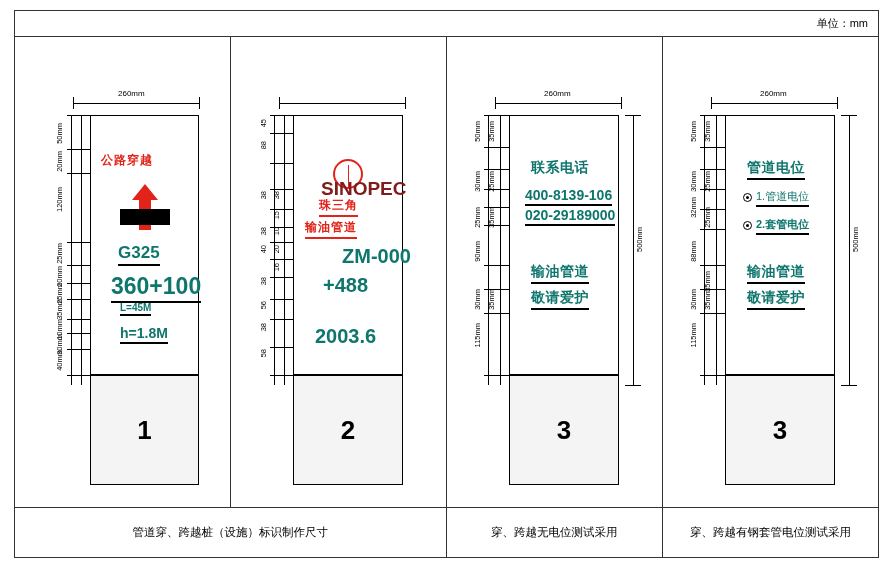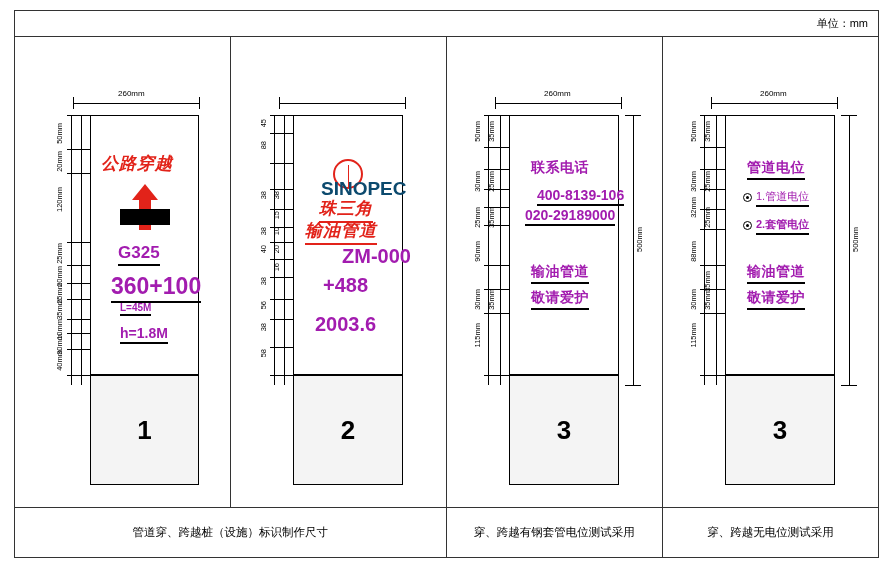--- a/index.html
+++ b/index.html
@@ -49,23 +49,23 @@
     position:absolute;background:#f4f4f4;border:1px solid #000;box-sizing:border-box;
     display:flex;align-items:center;justify-content:center;
     font-size:26px;font-weight:bold;color:#000;
   }
   .vline{position:absolute;width:1px;background:#000;}
   .hline{position:absolute;height:1px;background:#000;}
   .dimtxt{position:absolute;font-size:8px;color:#000;white-space:nowrap;}
   .dimtxt.vert{
     writing-mode:vertical-rl;transform:rotate(180deg);font-size:7.5px;letter-spacing:0;
   }
-  .txt{position:absolute;white-space:nowrap;color:#a21caf;}
-
-  .bigcn{font-size:17px;font-weight:bold;letter-spacing:1px;font-style:italic;}
+  .txt{position:absolute;white-space:nowrap;color:#0f766e;}
+
+  .bigcn{font-size:12px;font-weight:bold;letter-spacing:1px;}
   .midcn{font-size:14px;font-weight:bold;letter-spacing:0.5px;}
   .redcn{color:#e2231a;font-weight:bold;}
   .mono{font-family:"Liberation Sans","DejaVu Sans",sans-serif;font-weight:bold;}
   .ul{border-bottom:2px solid #000;padding-bottom:1px;}
   .ulred{border-bottom:2px solid #e2231a;padding-bottom:1px;}
 
   
   .arrowbody{position:absolute;background:#e2231a;}
   .arrowhead{
     position:absolute;width:0;height:0;
@@ -181,27 +181,27 @@
       <div class="dimtxt vert" style="left:41px;top:190px;">10</div>
       <div class="dimtxt vert" style="left:28px;top:208px;">40</div>
       <div class="dimtxt vert" style="left:41px;top:208px;">20</div>
       <div class="dimtxt vert" style="left:41px;top:226px;">16</div>
       <div class="dimtxt vert" style="left:28px;top:240px;">38</div>
       <div class="dimtxt vert" style="left:28px;top:264px;">56</div>
       <div class="dimtxt vert" style="left:28px;top:286px;">38</div>
       <div class="dimtxt vert" style="left:28px;top:312px;">58</div>
 
       <div class="logo" style="left:102px;top:122px;"></div>
-      <div class="txt" style="left:90px;top:141px;font-size:19px;font-weight:bold;color:#0c4a6e;">SINOPEC</div>
+      <div class="txt" style="left:90px;top:141px;font-size:19px;font-weight:bold;color:#7f1d1d;">SINOPEC</div>
 
       <div class="txt bigcn redcn ulred" style="left:88px;top:160px;">珠三角</div>
       <div class="txt bigcn redcn ulred" style="left:74px;top:182px;">输油管道</div>
       <div class="txt mono" style="left:78px;top:208px;font-size:20px;margin-left:33px;">ZM-000</div>
       <div class="txt mono" style="left:92px;top:237px;font-size:20px;">+488</div>
-      <div class="txt mono" style="left:84px;top:276px;font-size:20px;text-align:right;">2003.6</div>
+      <div class="txt mono" style="left:84px;top:288px;font-size:20px;text-align:right;">2003.6</div>
     </div>
 
     <div class="col">
       <div class="hline" style="left:48px;top:66px;width:126px;"></div>
       <div class="vline" style="left:48px;top:60px;height:12px;"></div>
       <div class="vline" style="left:174px;top:60px;height:12px;"></div>
       <div class="dimtxt" style="left:97px;top:52px;">260mm</div>
 
       <div class="post" style="left:62px;top:78px;width:110px;height:260px;"></div>
       <div class="postbase" style="left:62px;top:338px;width:110px;height:110px;">3</div>
@@ -230,21 +230,21 @@
       <div class="dimtxt vert" style="left:26px;top:252px;">30mm</div>
       <div class="dimtxt vert" style="left:40px;top:252px;">35mm</div>
       <div class="dimtxt vert" style="left:26px;top:286px;">115mm</div>
 
       <div class="vline" style="left:186px;top:78px;height:270px;"></div>
       <div class="hline" style="left:178px;top:78px;width:16px;"></div>
       <div class="hline" style="left:178px;top:348px;width:16px;"></div>
       <div class="dimtxt vert" style="left:188px;top:190px;">500mm</div>
 
       <div class="txt midcn" style="left:84px;top:122px;">联系电话</div>
-      <div class="txt mono ul" style="left:78px;top:150px;font-size:14px;margin-left:12px;">400-8139-106</div>
+      <div class="txt mono ul" style="left:78px;top:150px;font-size:14px;">400-8139-106</div>
       <div class="txt mono ul" style="left:78px;top:170px;font-size:14px;">020-29189000</div>
       <div class="txt midcn ul" style="left:84px;top:226px;">输油管道</div>
       <div class="txt midcn ul" style="left:84px;top:252px;">敬请爱护</div>
     </div>
 
     <div class="col">
       <div class="hline" style="left:48px;top:66px;width:126px;"></div>
       <div class="vline" style="left:48px;top:60px;height:12px;"></div>
       <div class="vline" style="left:174px;top:60px;height:12px;"></div>
       <div class="dimtxt" style="left:97px;top:52px;">260mm</div>
@@ -289,17 +289,17 @@
       <div class="ring" style="left:80px;top:184px;"></div>
       <div class="txt ul" style="left:93px;top:180px;font-size:11px;font-weight:bold;">2.套管电位</div>
       <div class="txt midcn ul" style="left:84px;top:226px;">输油管道</div>
       <div class="txt midcn ul" style="left:84px;top:252px;">敬请爱护</div>
     </div>
 
   </div>
 
   <div class="footer">
     <div class="fcell wide2">管道穿、跨越桩（设施）标识制作尺寸</div>
+    <div class="fcell">穿、跨越无电位测试采用</div>
     <div class="fcell">穿、跨越有钢套管电位测试采用</div>
-    <div class="fcell">穿、跨越无电位测试采用</div>
   </div>
 
 </div>
 
 </body></html>

